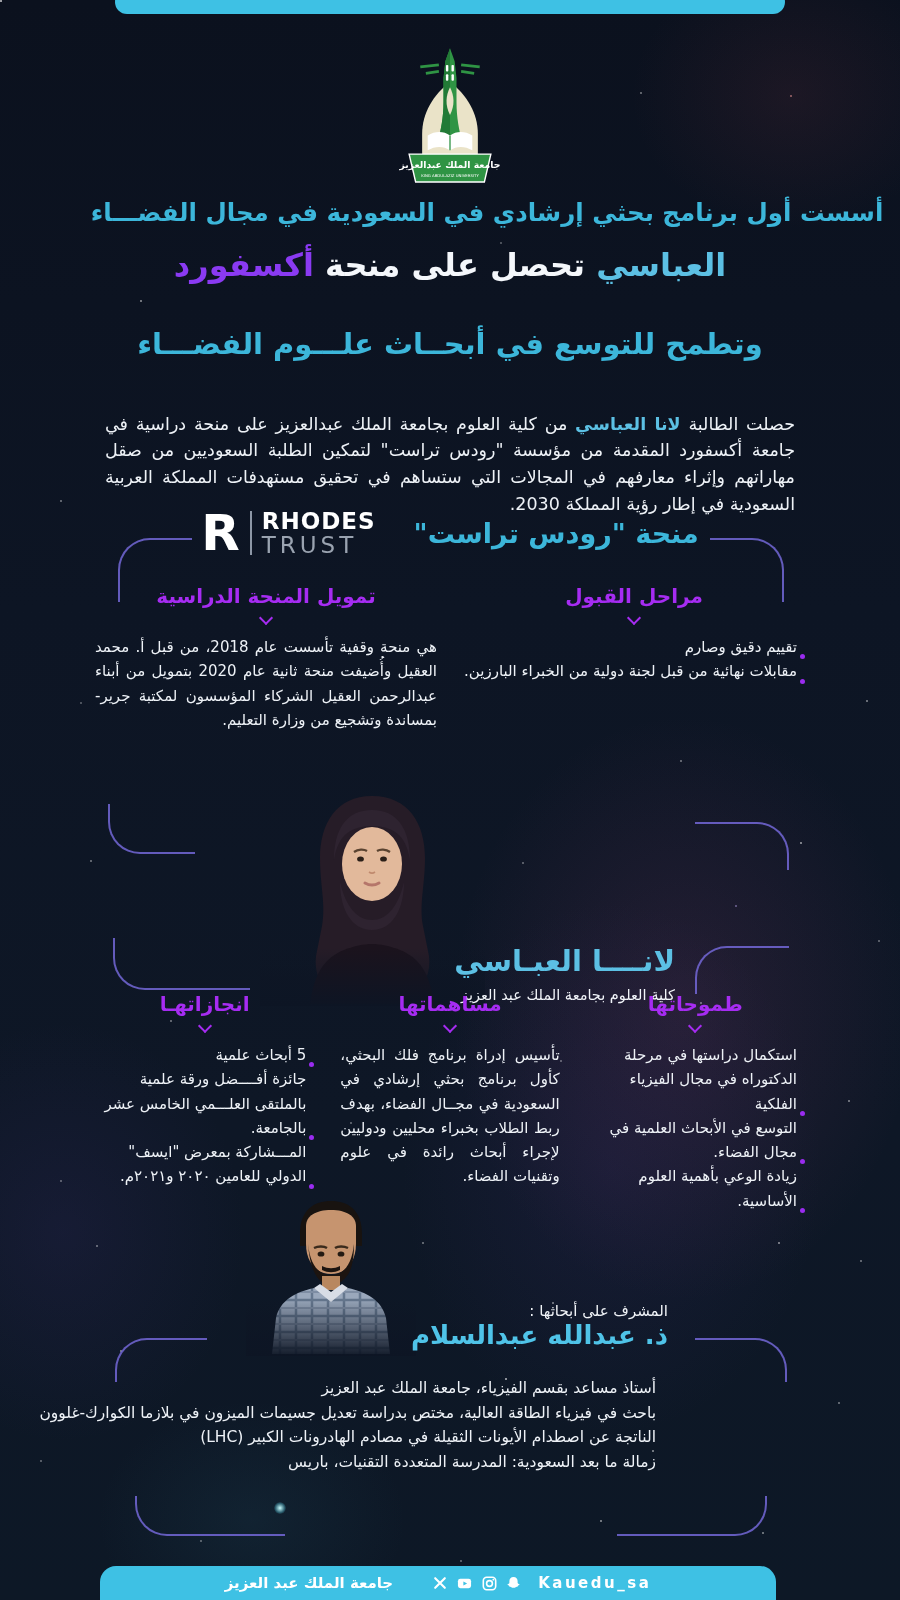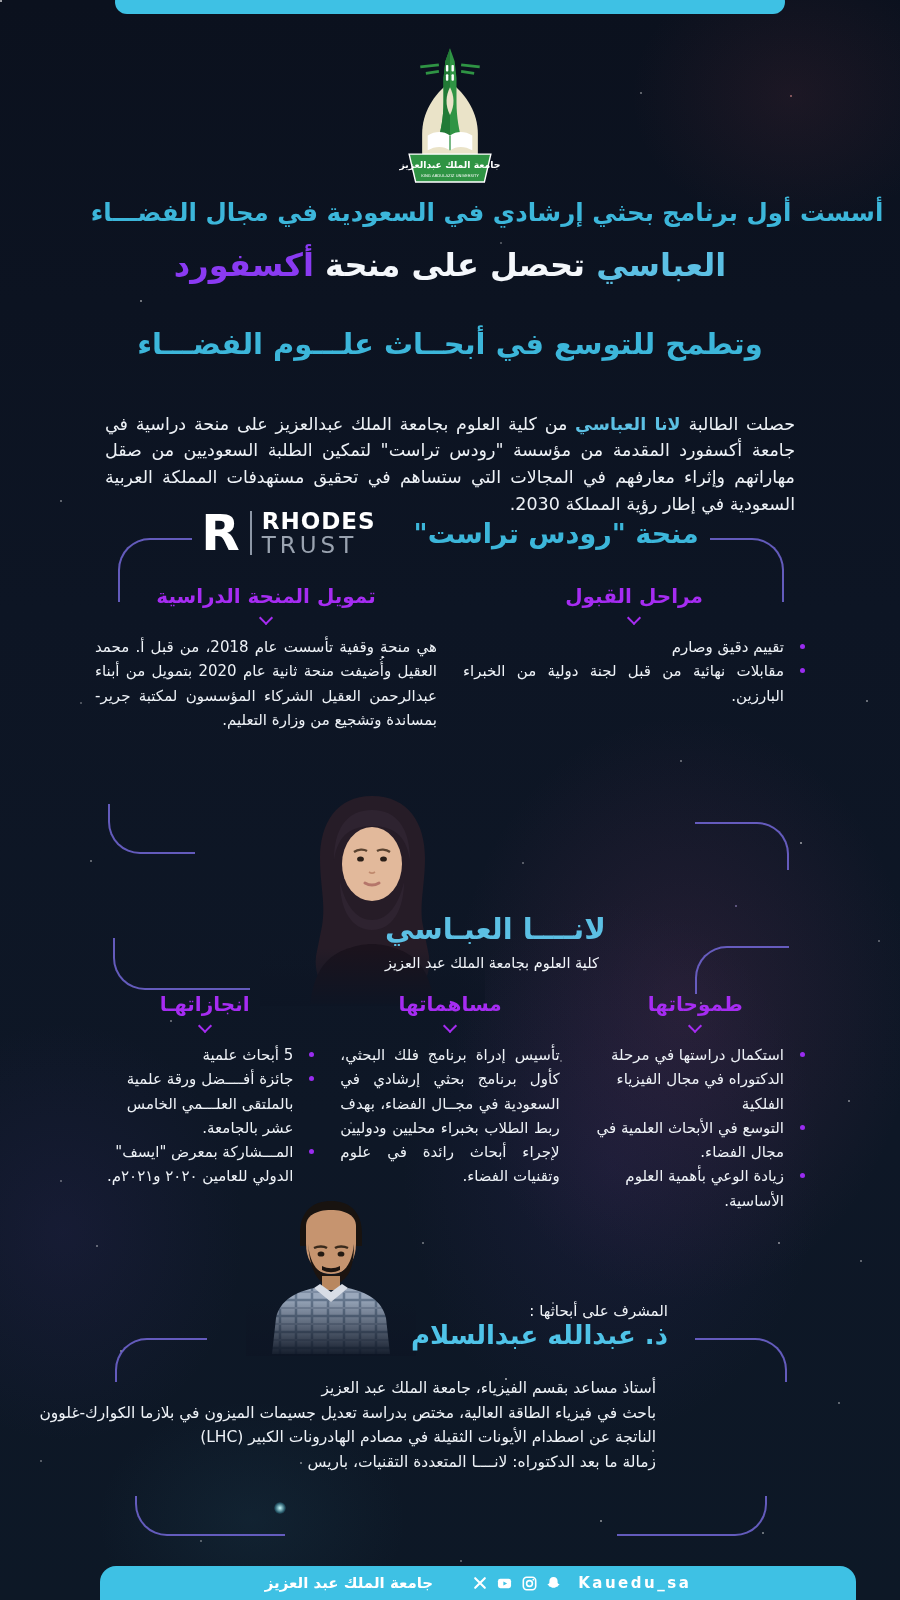--- a/index.html
+++ b/index.html
@@ -63,39 +63,39 @@
   .c-br{border-bottom-width:2px;border-right-width:2px;border-bottom-right-radius:32px;}
 
   .cols{position:absolute;left:95px;right:95px;display:flex;direction:rtl;gap:26px;}
   .col{flex:1 1 0;}
   .col-head{color:#a62cf2;font-weight:bold;font-size:20px;text-align:center;}
   .chev{width:8px;height:8px;border-left:2px solid #a62cf2;border-bottom:2px solid #a62cf2;
     transform:rotate(-45deg);margin:5px auto 12px;}
   .col-body{font-size:15px;line-height:1.62;text-align:right;direction:rtl;}
   .line{margin:0;}
   .just{text-align:justify;}
-  .item{display:flex;gap:16px;align-items:flex-start;}
+  .item{display:flex;gap:3px;align-items:flex-end;}
   .dot{width:5px;height:5px;border-radius:50%;background:#9a2cf0;margin-top:9px;flex:0 0 auto;}
 
   .photo{position:absolute;}
   .photo .fade{position:absolute;left:-10px;right:-10px;bottom:-2px;height:58px;
     background:linear-gradient(rgba(13,21,36,0), rgba(13,21,36,.96));}
 
-  .student-name-block{position:absolute;left:385px;top:912px;width:290px;text-align:left;direction:rtl;}
+  .student-name-block{position:absolute;left:385px;top:944px;width:290px;text-align:right;direction:rtl;}
   .student-name{font-size:29px;font-weight:bold;color:#5cc0e4;white-space:nowrap;}
   .student-sub{margin-top:9px;font-size:14.5px;font-weight:normal;color:#f2f5fa;white-space:nowrap;}
 
   .sup-block{position:absolute;right:232px;top:1302px;text-align:right;direction:rtl;}
   .sup-label{font-size:15px;color:#f0f3f7;}
   .sup-name{font-size:26px;font-weight:bold;color:#4fc3e8;white-space:nowrap;}
 
   .bio{position:absolute;right:244px;top:1376px;text-align:right;direction:rtl;font-size:15.5px;line-height:24.5px;}
   .bio div{white-space:nowrap;}
 
-  .footer-bar{position:absolute;left:100px;top:1566px;width:756px;height:34px;border-radius:16px 16px 0 0;
+  .footer-bar{position:absolute;left:100px;top:1566px;width:676px;height:34px;border-radius:16px 16px 0 0;
     background:#3ec1e4;display:flex;align-items:center;justify-content:center;gap:40px;}
   .f-univ{font-size:15px;font-weight:bold;color:#fff;direction:rtl;}
   .f-social{display:flex;align-items:center;gap:9px;}
   .f-handle{font-size:15px;font-weight:bold;color:#fff;letter-spacing:2.5px;margin-left:8px;}
 </style>
 </head>
 <body>
 
 <div class="poster">
   <div class="nebula"></div>
@@ -271,21 +271,21 @@
 
   <div class="sup-block">
     <div class="sup-label">المشرف على أبحاثها :</div>
     <div class="sup-name">ذ. عبدالله عبدالسلام</div>
   </div>
 
   <div class="bio">
     <div>أستاذ مساعد بقسم الفيزياء، جامعة الملك عبد العزيز</div>
     <div>باحث في فيزياء الطاقة العالية، مختص بدراسة تعديل جسيمات الميزون في بلازما الكوارك-غلوون</div>
     <div>الناتجة عن اصطدام الأيونات الثقيلة في مصادم الهادرونات الكبير (LHC)</div>
-    <div>زمالة ما بعد الدكتوراه: لانــــا المتعددة التقنيات، باريس</div>
+    <div>زمالة ما بعد السعودية: المدرسة المتعددة التقنيات، باريس</div>
   </div>
 
   <div class="footer-bar">
     <span class="f-univ">جامعة الملك عبد العزيز</span>
     <span class="f-social">
       <svg width="14" height="14" viewBox="0 0 16 16">
           <path d="M2.5 2.5 L13.5 13.5 M13.5 2.5 L2.5 13.5" stroke="#ffffff" stroke-width="2.4" stroke-linecap="round"></path>
         </svg>
       <svg width="17" height="15" viewBox="0 0 16 16">
           <rect x="1" y="3" width="14" height="10" rx="2.6" fill="#ffffff"></rect>

